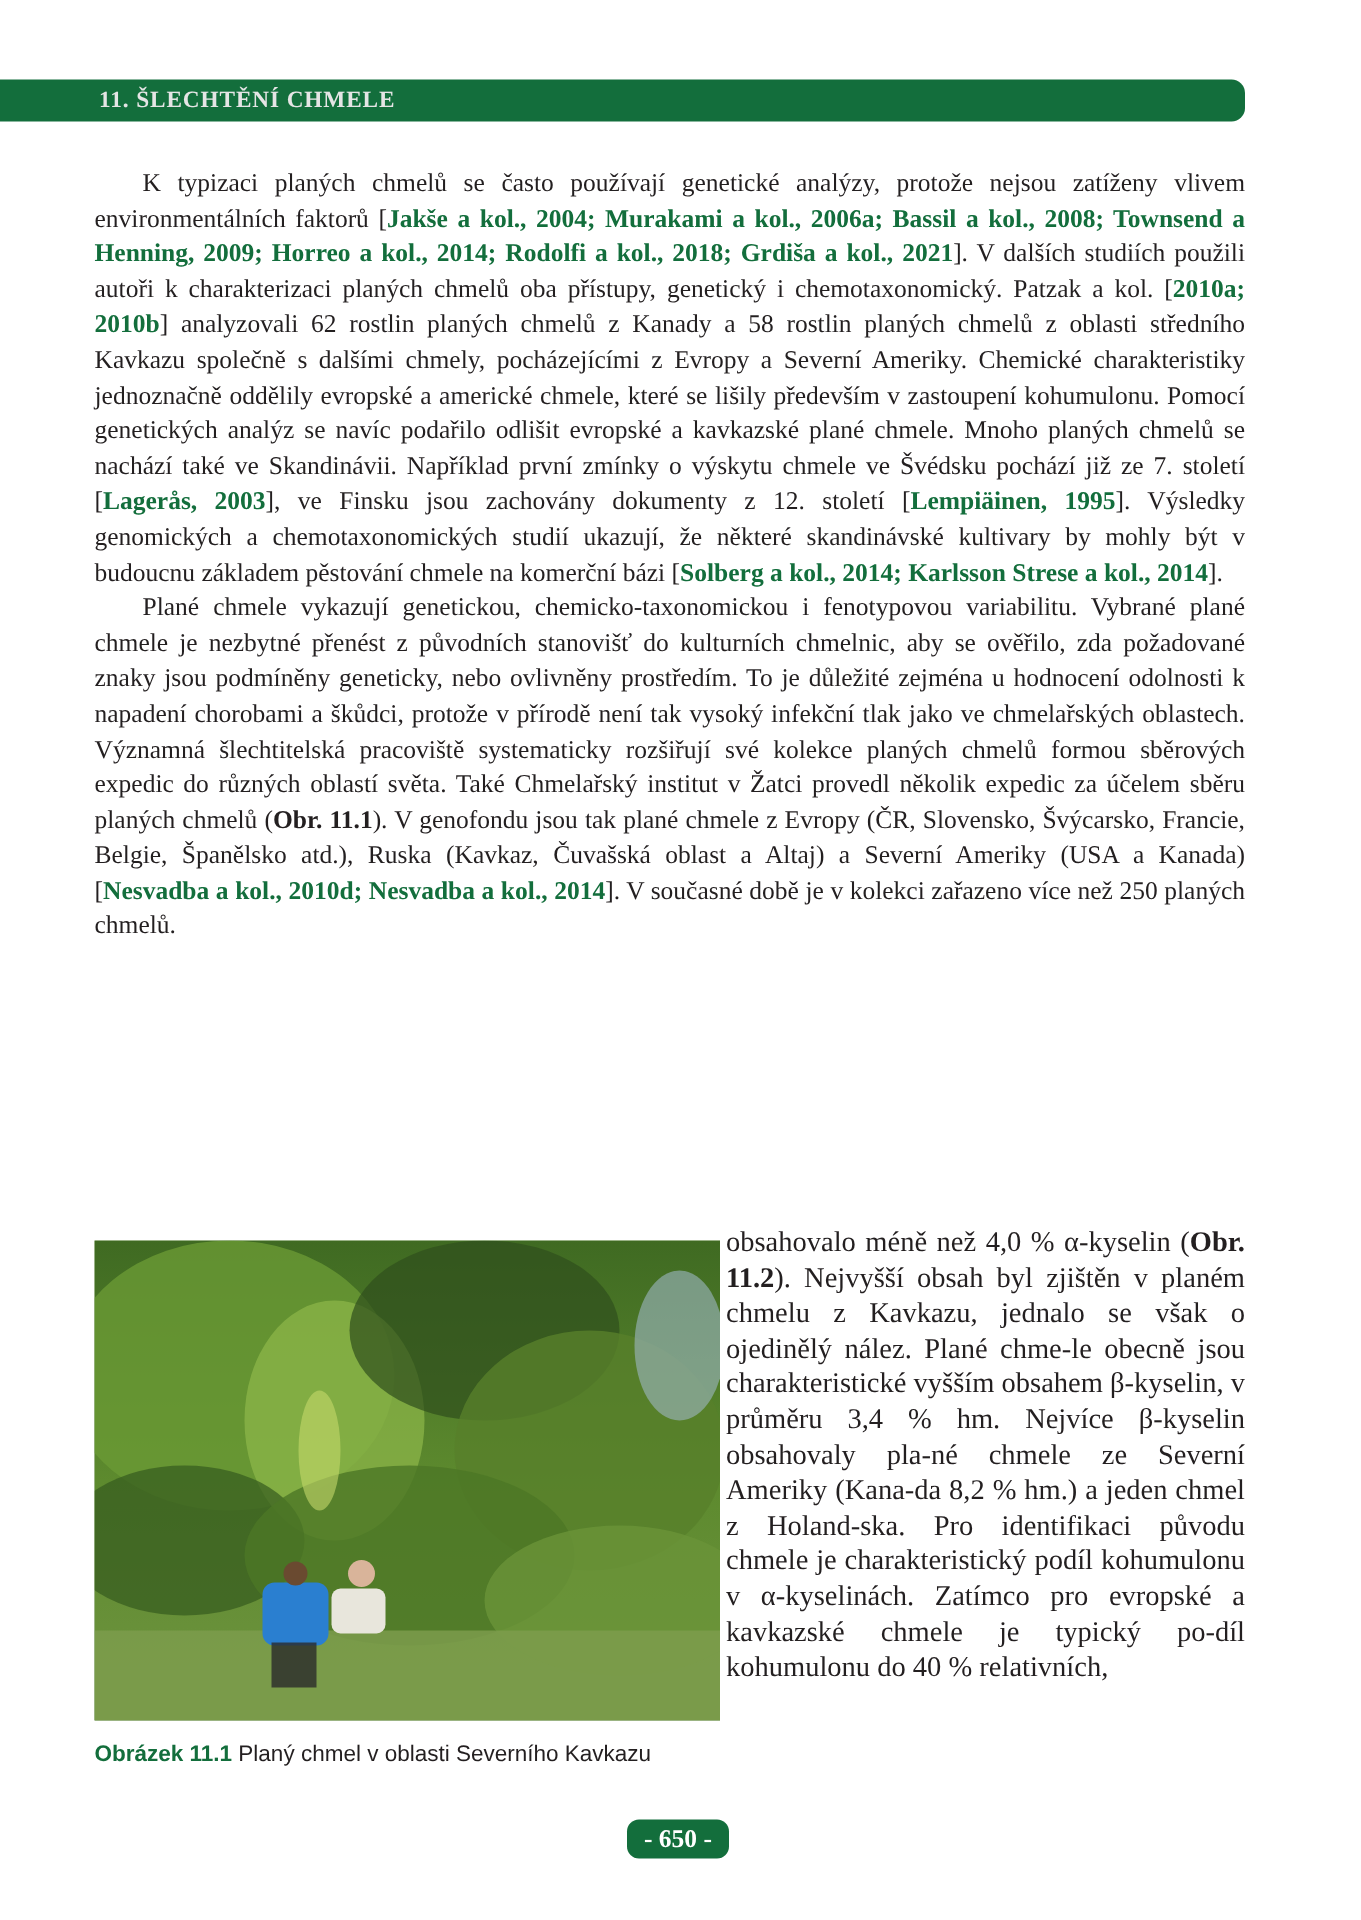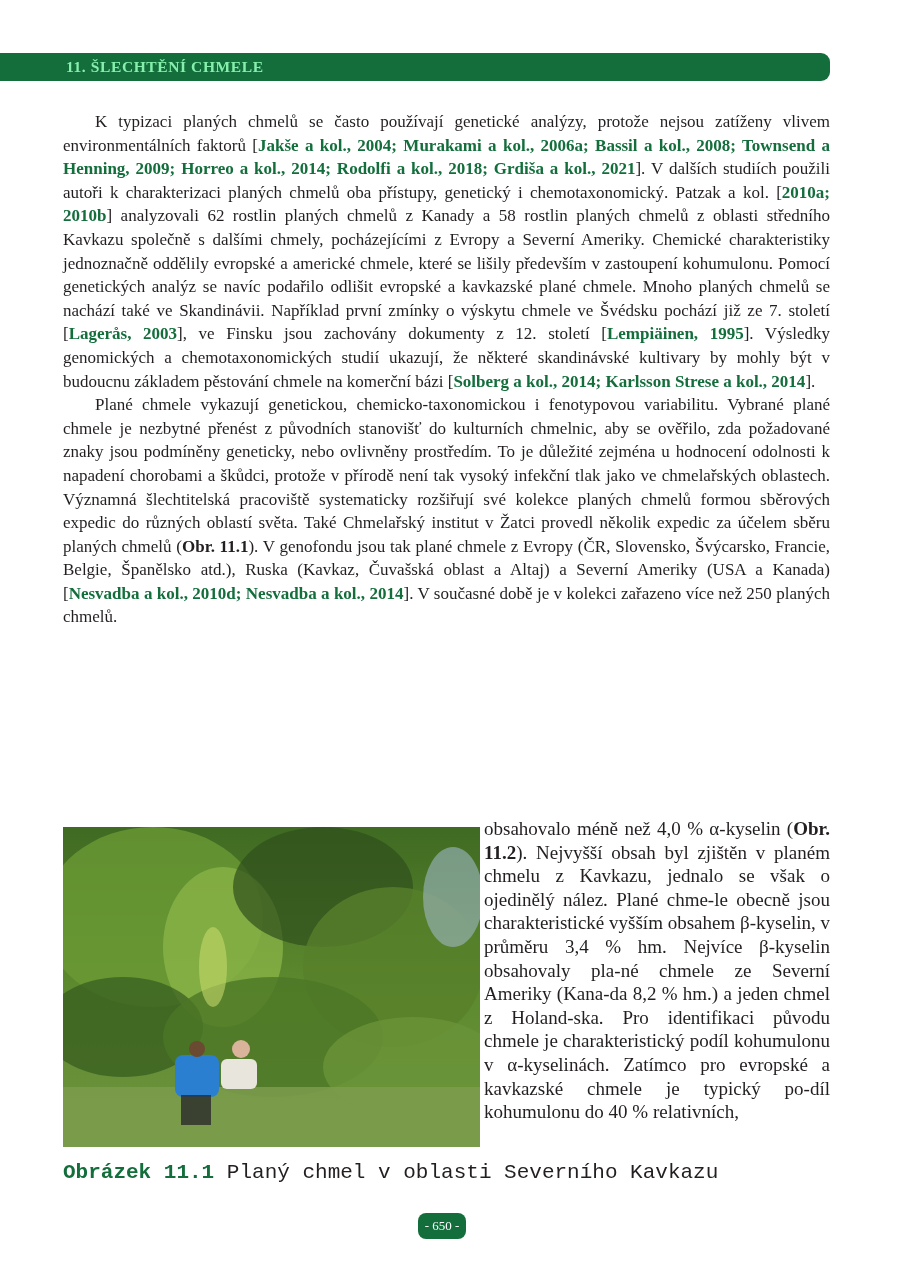--- a/index.html
+++ b/index.html
@@ -25,21 +25,21 @@
       border-radius: 0 9px 9px 0;
     }
     .chapter-header .title {
       position: absolute;
       left: 66px;
       top: 5px;
       font-family: "Liberation Serif", serif;
       font-weight: bold;
       font-size: 15.5px;
       letter-spacing: 0.6px;
-      color: #86efac;
+      color: #e5e5e5;
     }
     .text-block {
       position: absolute;
       left: 63px;
       width: 767px;
       font-size: 17px;
       line-height: 23.6px;
       text-align: justify;
       hyphens: manual;
     }
@@ -75,41 +75,41 @@
       overflow: hidden;
       background: #4f7a2a;
     }
     .photo svg {
       display: block;
     }
     .caption {
       position: absolute;
       left: 63px;
       top: 1161px;
-      font-family: Liberation Mono, monospace;
-      font-size: 21px;
+      font-family: Liberation Sans, sans-serif;
+      font-size: 15px;
       color: #231f20;
       white-space: nowrap;
     }
     .caption .cap-label {
       color: #136e3c;
       font-weight: bold;
     }
     .page-number {
       position: absolute;
       left: 418px;
       top: 1213px;
-      width: 48px;
+      width: 68px;
       height: 26px;
       background: #136e3c;
       border-radius: 8px;
       color: #ffffff;
       font-family: "Liberation Serif", serif;
-      font-weight: normal;
-      font-size: 13px;
+      font-weight: bold;
+      font-size: 17px;
       line-height: 26px;
       text-align: center;
     }
   </style>
 </head>
 <body>
 
 <div class="chapter-header">
   <span class="title">11. ŠLECHTĚNÍ CHMELE</span>
 </div>

